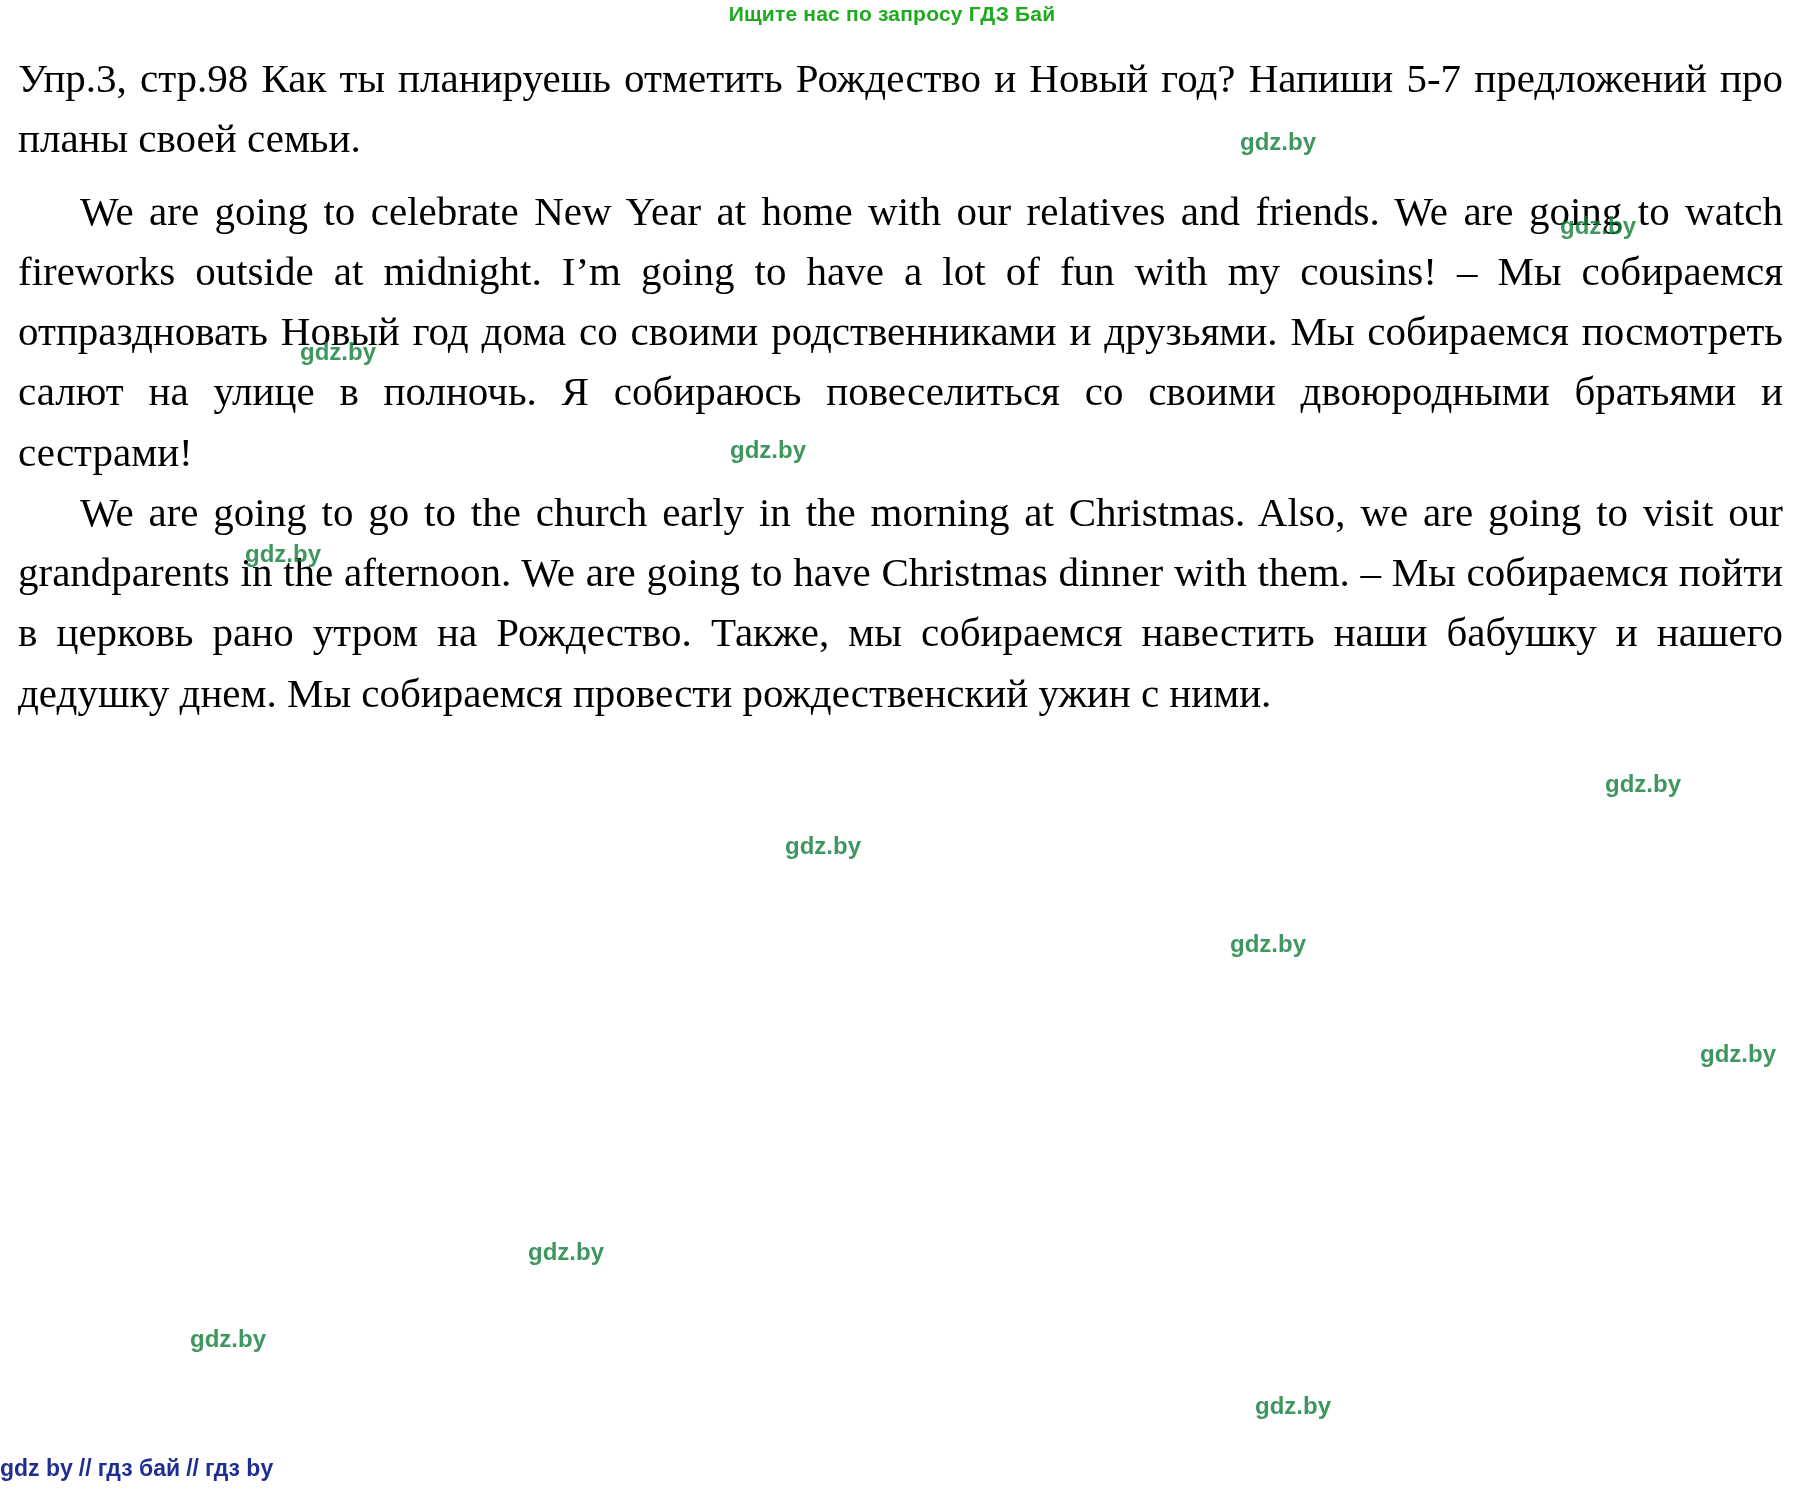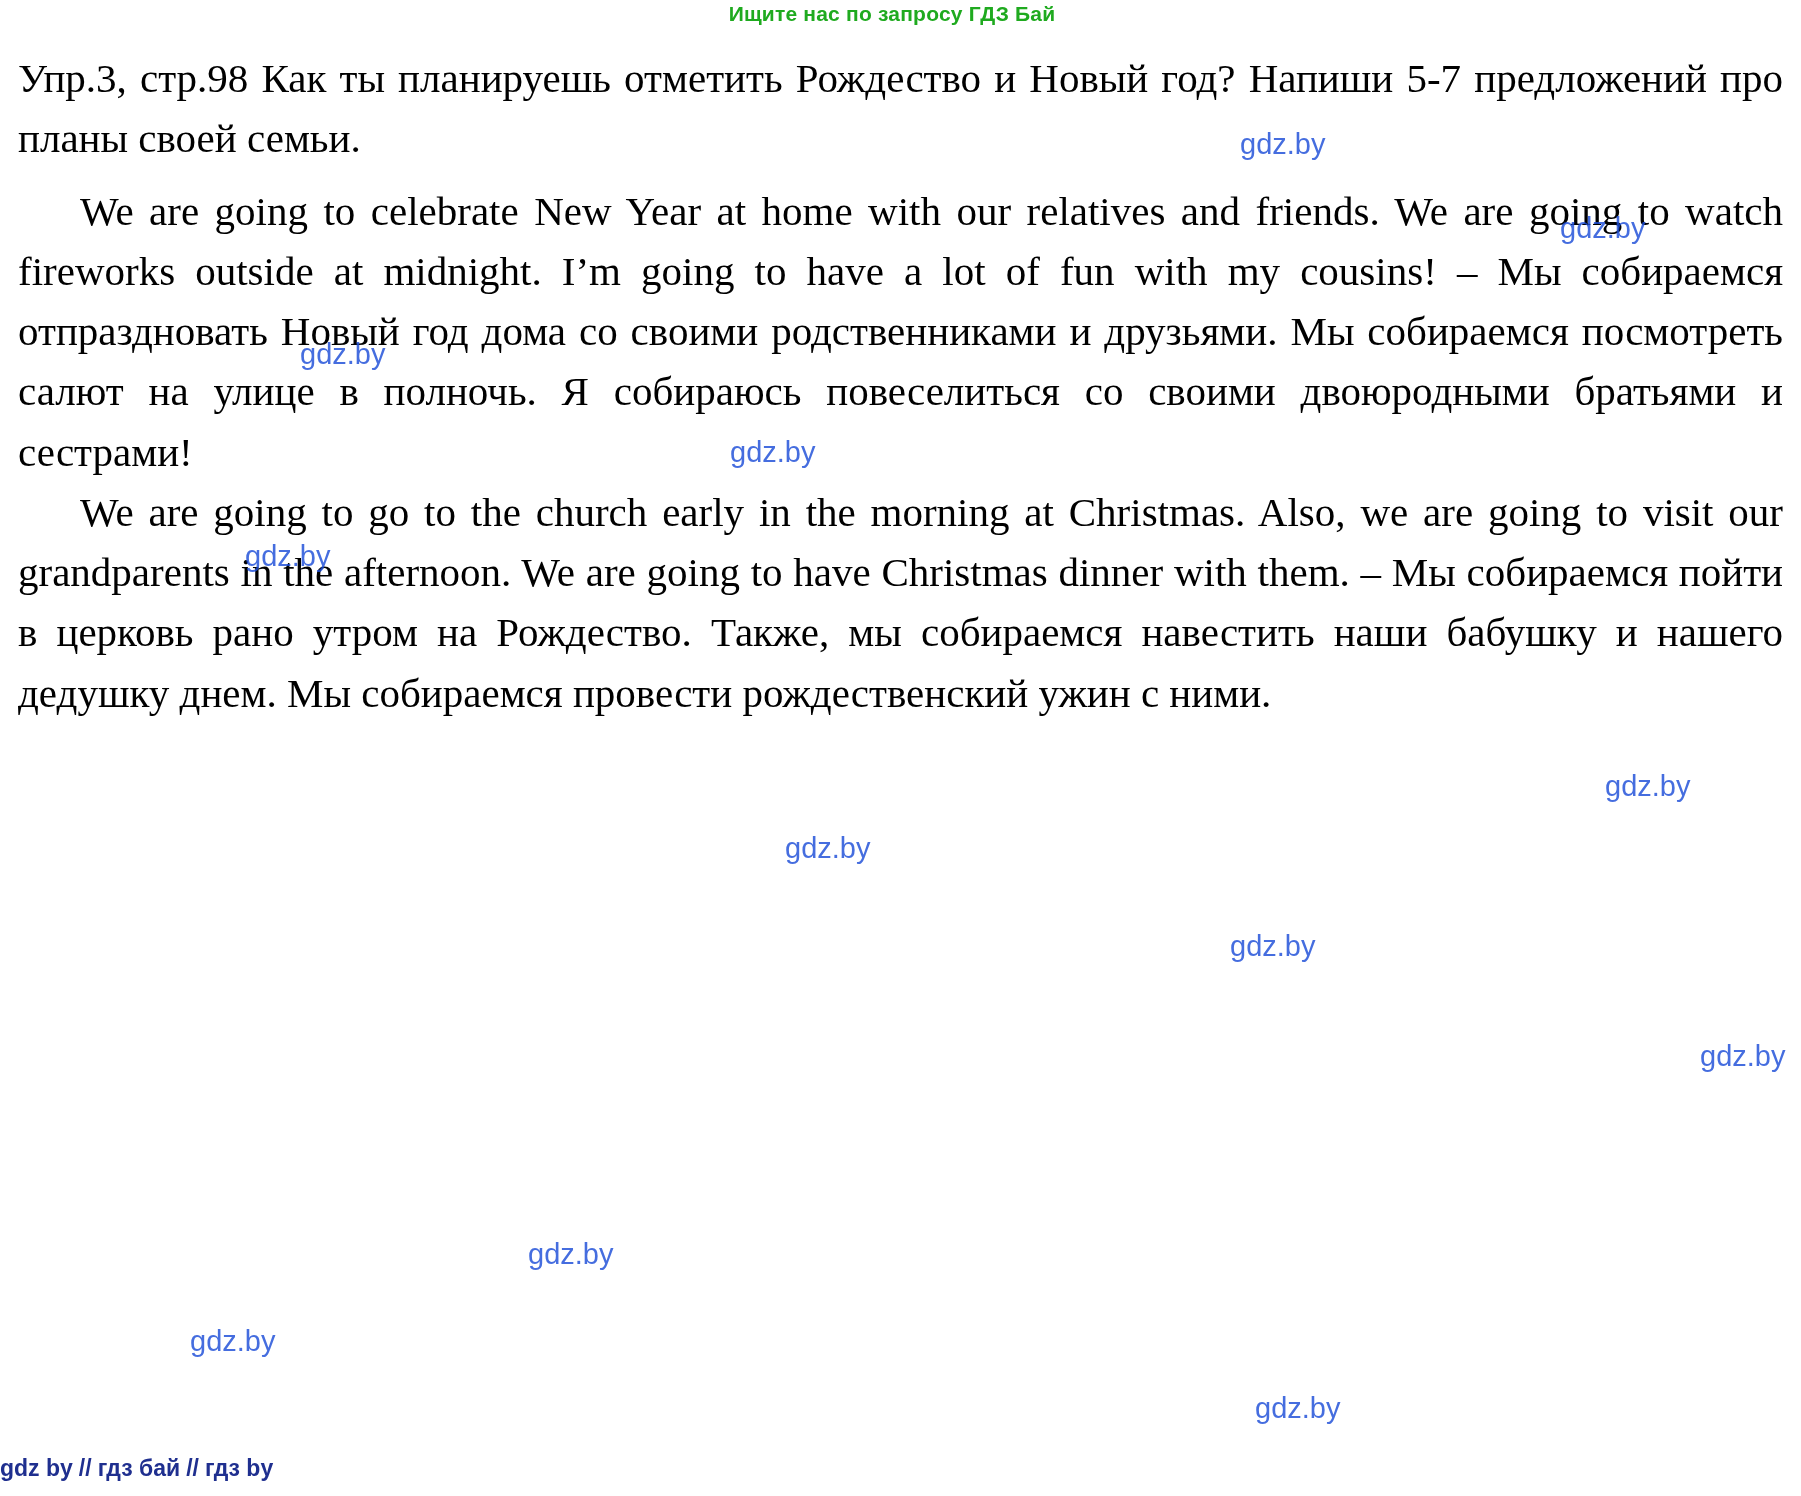--- a/index.html
+++ b/index.html
@@ -50,24 +50,24 @@
   p.para.indent {
     text-indent: 62px;
   }
   p.task {
     margin: 0 0 12px 0;
   }
   
   .wm {
     position: absolute;
     font-family: "Liberation Sans", sans-serif;
-    font-weight: normal;
-    color: #1d4ed8;
+    font-weight: bold;
+    color: #15803d;
     opacity: 0.82;
-    font-size: 29px;
+    font-size: 24px;
     pointer-events: none;
     white-space: nowrap;
   }
   .footer {
     position: absolute;
     bottom: 14px;
     left: 0;
     width: 100%;
     font-family: "Liberation Sans", sans-serif;
     font-weight: bold;

